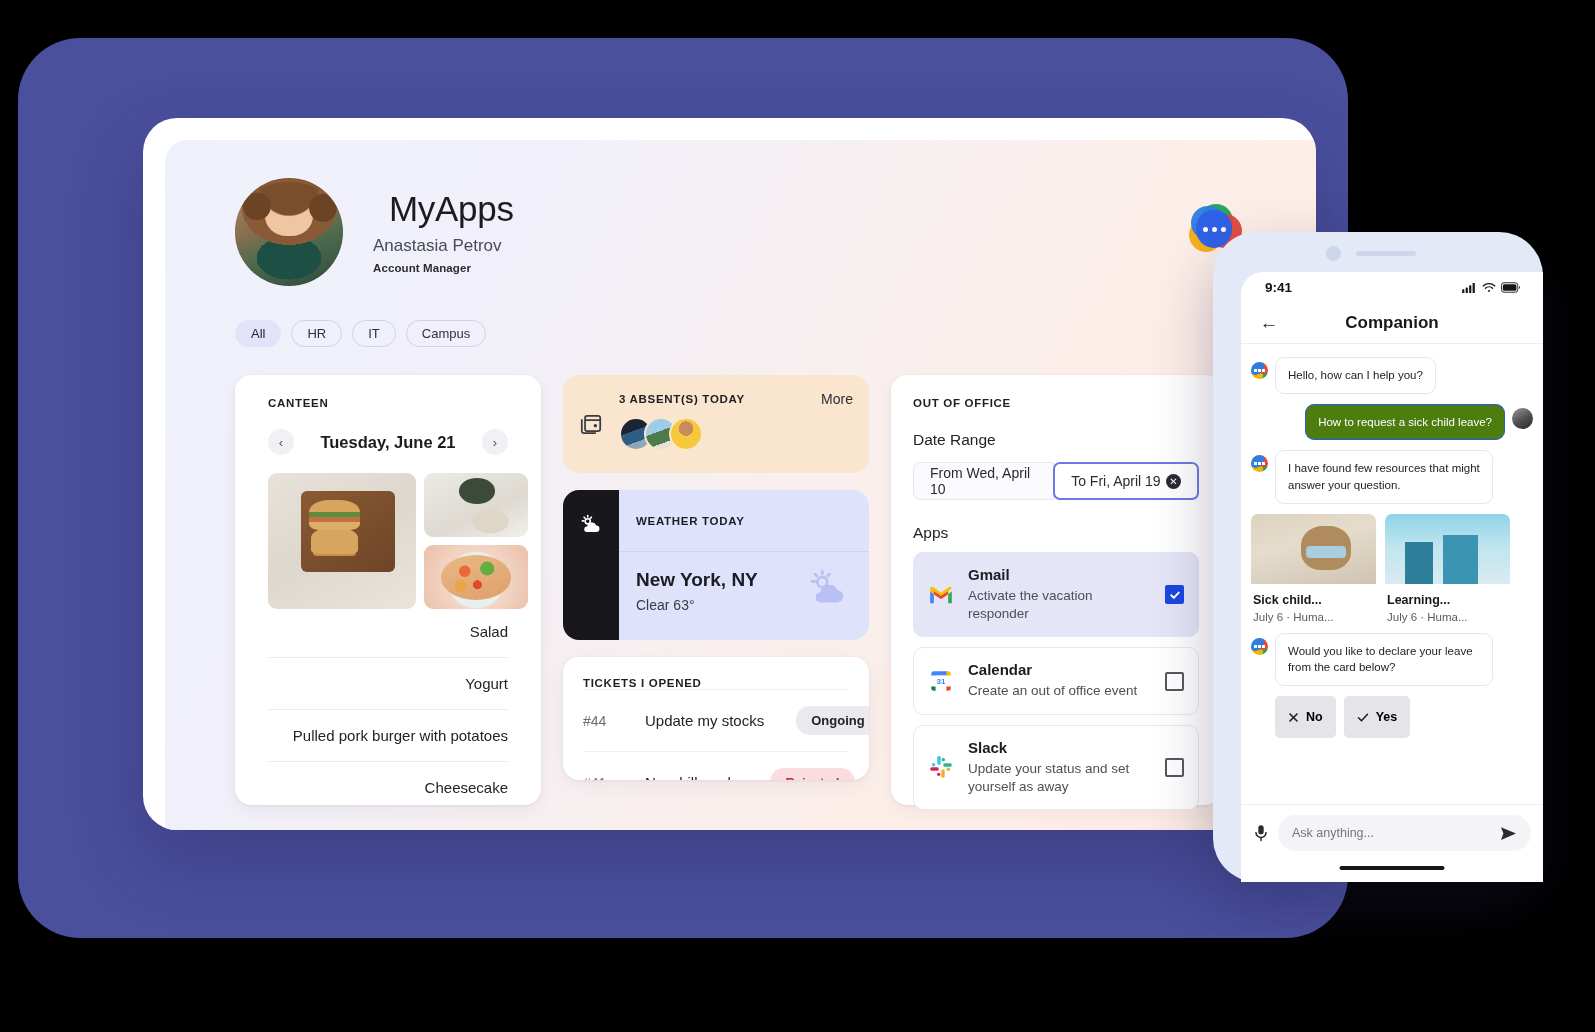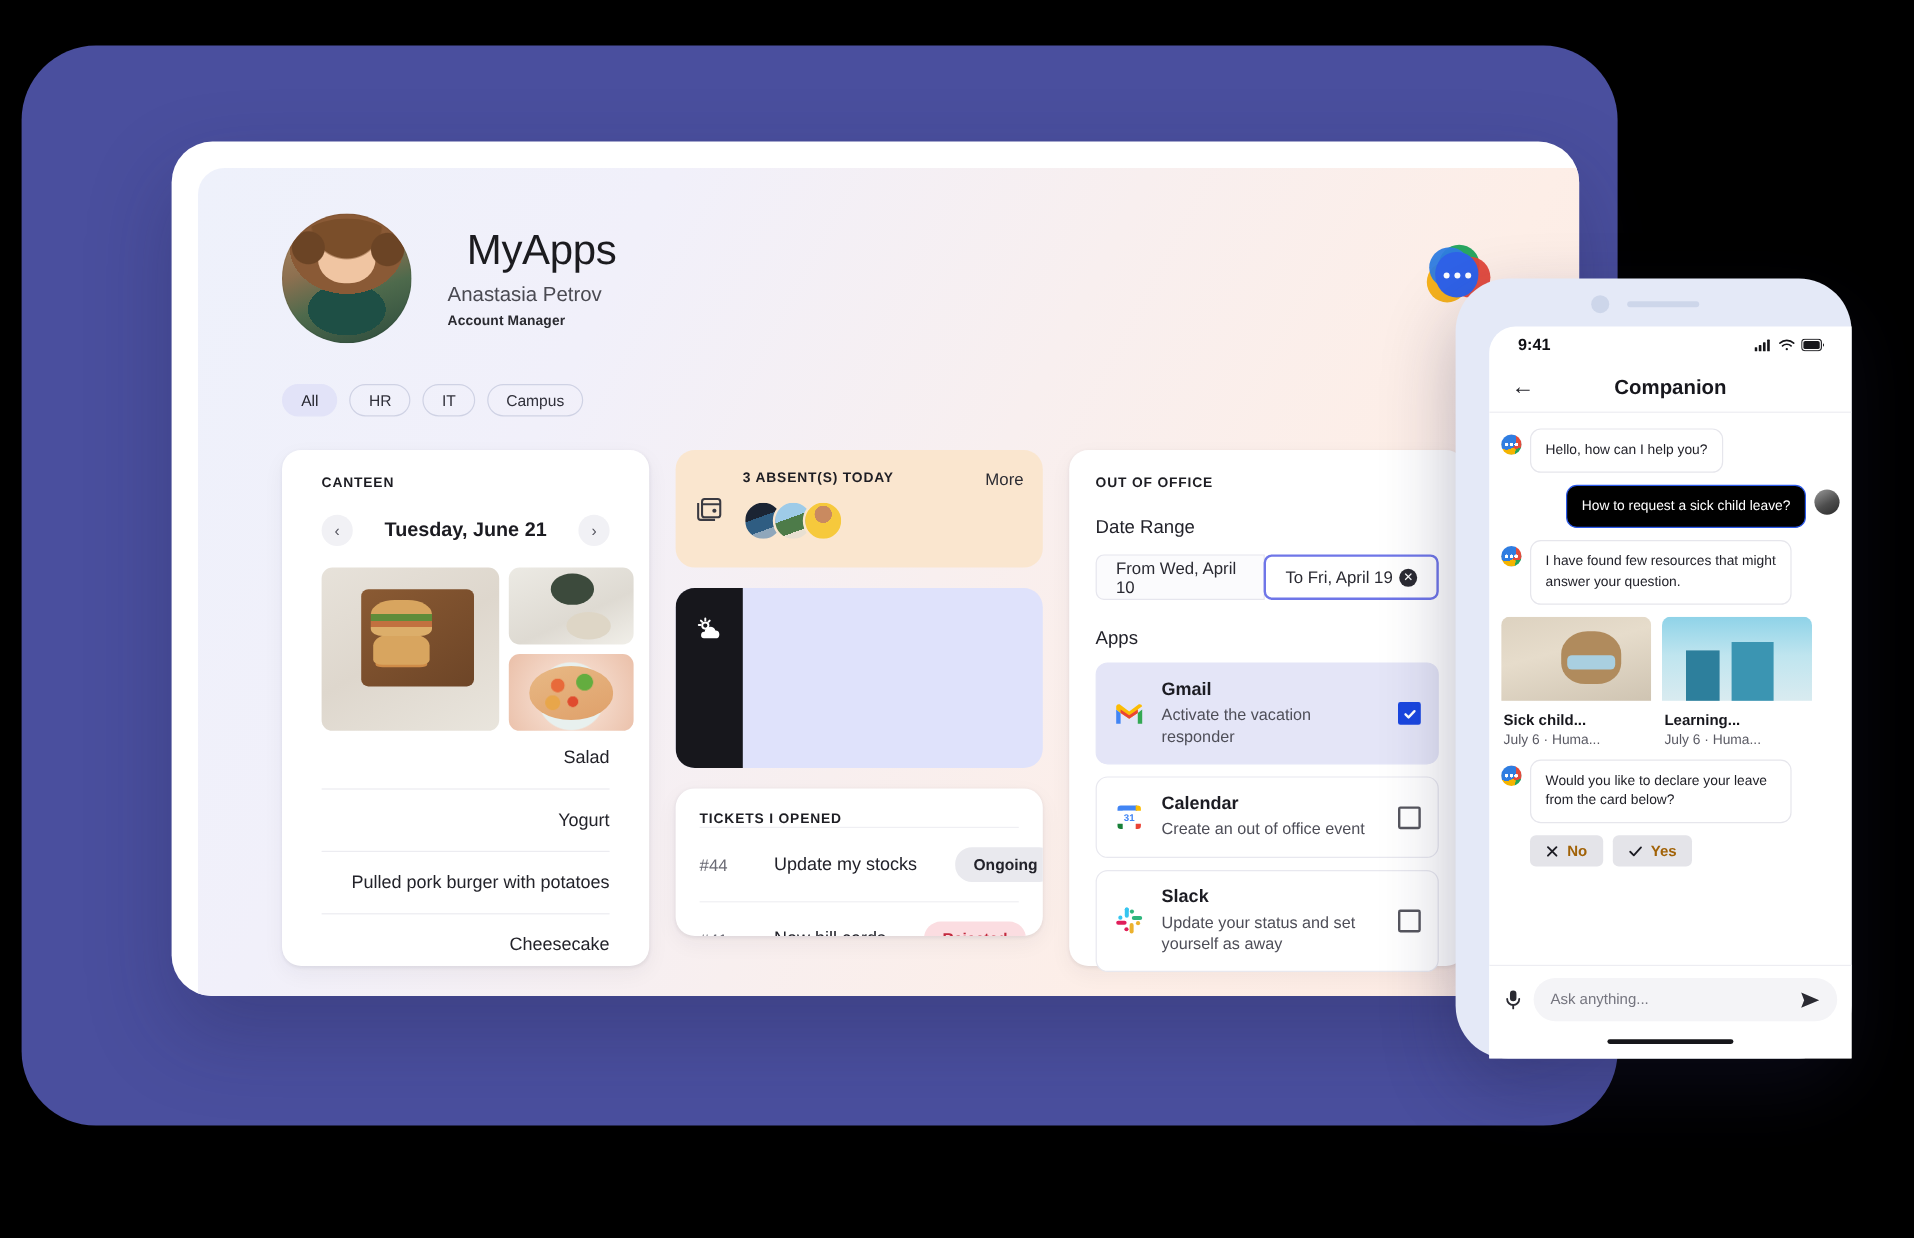--- a/index.html
+++ b/index.html
@@ -307,21 +307,21 @@
     background:
       radial-gradient(circle at 1.5px 1.5px, #fff 0 1.5px, transparent 1.6px),
       radial-gradient(circle at 5.5px 1.5px, #fff 0 1.5px, transparent 1.6px),
       radial-gradient(circle at 9.5px 1.5px, #fff 0 1.5px, transparent 1.6px);
   }
   .bubble {
     border:1px solid #e6e6ec; border-radius: 9px; background:#fff;
     padding: 9px 12px; font-size: 11.5px; color:#22222a; line-height:1.45;
     max-width: 218px;
   }
-  .bubble.blue { background:#000000; border-color:#2b59ea; color:#fff; }
+  .bubble.blue { background:#4d7c0f; border-color:#2b59ea; color:#fff; }
   .me-av { width:21px;height:21px;flex:0 0 21px;border-radius:50%;margin-top:4px;
     background: linear-gradient(150deg,#9a9a9a,#4d4d4d 55%, #2a2a2a); }
 
   .res-cards { display:flex; gap:9px; margin: 2px 0 10px 0; }
   .res-card { width:125px; flex:0 0 125px; border-radius:7px; overflow:hidden; background:#fff; cursor:pointer;}
   .res-img { height: 70px; }
   .res-img.bear {
     background: linear-gradient(165deg,#ddd2c0 0%, #e6dccb 40%, #cfc4b2 100%);
     position:relative;
   }
@@ -332,22 +332,22 @@
     position:relative;
   }
   .res-img.city::before{content:"";position:absolute;left:16%;top:40%;width:22%;height:60%;background:#2d7f9c;}
   .res-img.city::after{content:"";position:absolute;left:46%;top:30%;width:28%;height:70%;background:#3b95b2;}
   .res-ttl { font-size: 12.5px; font-weight:700; color:#17171d; padding: 9px 2px 0 2px;}
   .res-sub { font-size: 11.5px; color:#5a5a64; padding: 4px 2px 0 2px;}
 
   .yn-row { display:flex; gap:8px; margin: 6px 0 0 24px; }
   .yn-btn {
     background:#e4e4e9; border:none; border-radius:5px;
-    height:26px; padding: 0 13px; display:flex; align-items:center; gap:7px;
-    font-size:12.5px; font-weight:700; color:#a16207; cursor:pointer;
+    height:42px; padding: 0 13px; display:flex; align-items:center; gap:7px;
+    font-size:12.5px; font-weight:700; color:#000000; cursor:pointer;
     font-family:"Liberation Sans", sans-serif;
   }
   .ph-input-bar {
     position:absolute; left:0; right:0; bottom:0;
     padding: 10px 12px 0 12px; background:#fff; border-top:1px solid #ededf2;
     height: 78px;
   }
   .ph-input-inner { display:flex; align-items:center; gap:9px; }
   .ph-field {
     flex:1; height:36px; background:#f4f4f7; border-radius:18px;
@@ -453,20 +453,38 @@
             </div>
           </div>
 
           <div id="weather">
             <div class="wx-dark">
               <svg width="26" height="26" viewBox="0 0 24 24" fill="none" stroke="#ffffff" stroke-width="1.5" stroke-linecap="round">
                 <path d="M9 3.2v1.4M5.6 4.8l.9.9M12.4 4.8l-.9.9M4 8.2h1.3"></path>
                 <circle cx="9" cy="8.6" r="2.4"></circle>
                 <path d="M8 18.4h8.8a3 3 0 0 0 0-6 4.3 4.3 0 0 0-8.3 1 2.5 2.5 0 0 0-.5 5z" fill="#ffffff" stroke="none"></path>
               </svg>
+            </div>
+            <div class="wx-body">
+              <div class="wx-head">
+                <div class="card-label">WEATHER TODAY</div>
+              </div>
+              <div class="wx-main">
+                <div>
+                  <div class="wx-city">New York, NY</div>
+                  <div class="wx-cond">Clear 63°</div>
+                </div>
+                <div>
+                  <svg width="46" height="46" viewBox="0 0 24 24" fill="none" stroke="#b9c0f4" stroke-width="1.4" stroke-linecap="round">
+                    <path d="M9 2.6v1.6M5.2 4.2l1 1M12.8 4.2l-1 1M3.6 8h1.5"></path>
+                    <circle cx="9" cy="8.4" r="2.6"></circle>
+                    <path d="M7.6 19h9.2a3.2 3.2 0 0 0 0-6.4 4.6 4.6 0 0 0-8.8 1.1A2.7 2.7 0 0 0 7.6 19z" fill="#b9c0f4" stroke="none"></path>
+                  </svg>
+                </div>
+              </div>
             </div>
           </div>
 
           <div class="card" id="tickets">
             <div class="card-label">TICKETS I OPENED</div>
             <div class="tk-row">
               <div class="tk-id">#44</div>
               <div class="tk-title">Update my stocks</div>
               <div class="tk-badge ongoing">Ongoing</div>
             </div>

